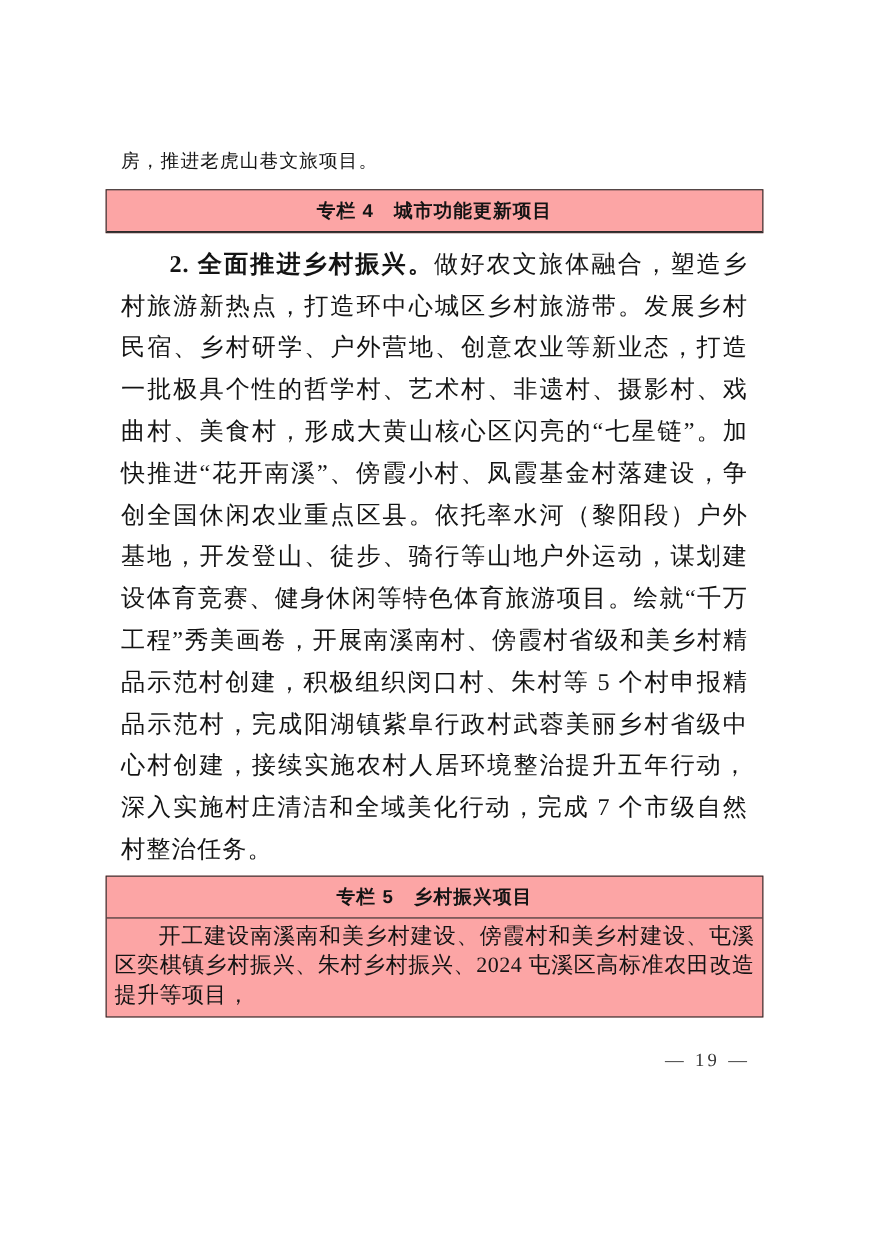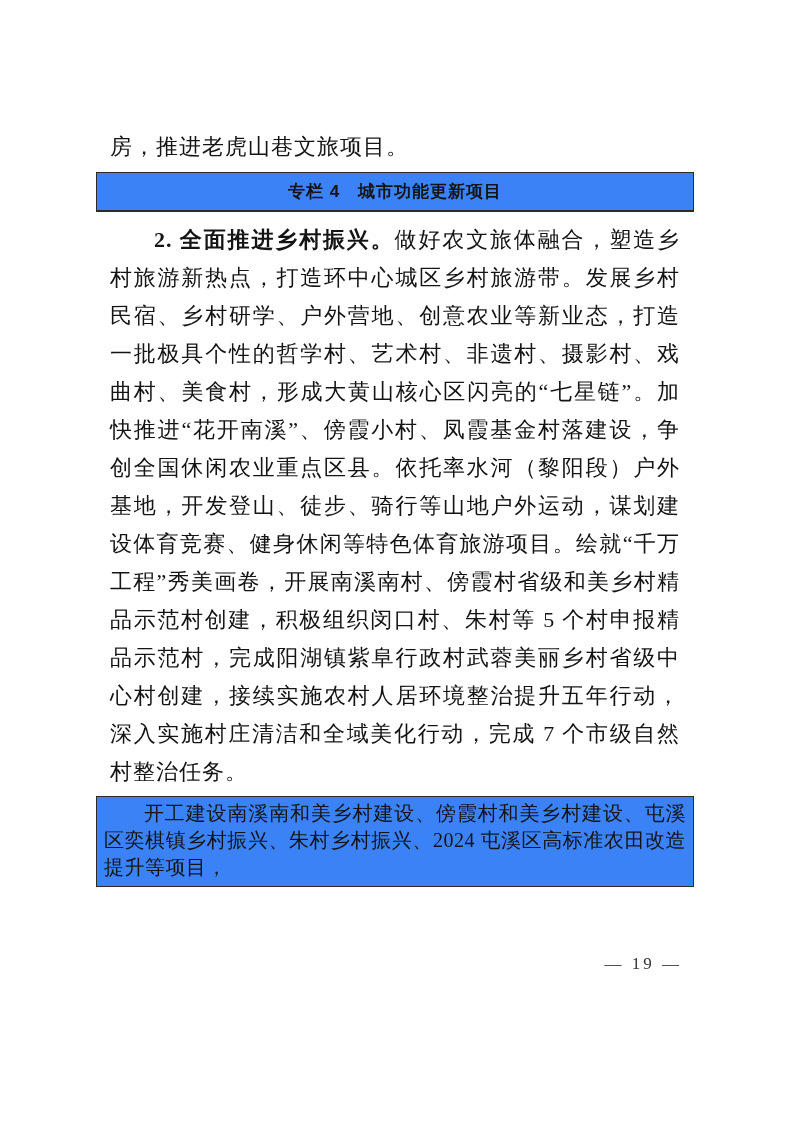--- a/index.html
+++ b/index.html
@@ -21,28 +21,28 @@
   }
   .content {
     position: absolute;
     left: 96px;
     top: 128px;
     width: 598px;
   }
   .continuation-line {
     margin: 0;
     padding: 0 14px;
-    font-size: 22px;
+    font-size: 17px;
     line-height: 38px;
     letter-spacing: 1px;
   }
   .column-box {
     border: 1.5px solid #2b2b2b;
     margin-top: 6px;
-    background: #3b82f6;
+    background: #fca5a5;
   }
   .column-box-title {
     border-bottom: 1.5px solid #2b2b2b;
     text-align: center;
     font-family: "Liberation Sans", sans-serif;
     font-weight: bold;
     font-size: 17px;
     line-height: 17px;
     padding: 10px 0;
     letter-spacing: 1px;
@@ -88,19 +88,20 @@
 
     <p class="continuation-line">房，推进老虎山巷文旅项目。</p>
 
     <div class="column-box">
       <div class="column-box-title">专栏 4　城市功能更新项目</div>
     </div>
 
     <p class="main-paragraph"><span class="lead">2. 全面推进乡村振兴。</span><span>做好农文旅体融合，塑造乡村旅游新热点，打造环中心城区乡村旅游带。发展乡村民宿、乡村研学、户外营地、创意农业等新业态，打造一批极具个性的哲学村、艺术村、非遗村、摄影村、戏曲村、美食村，形成大黄山核心区闪亮的“七星链”。加快推进“花开南溪”、傍霞小村、凤霞基金村落建设，争创全国休闲农业重点区县。依托率水河（黎阳段）户外基地，开发登山、徒步、骑行等山地户外运动，谋划建设体育竞赛、健身休闲等特色体育旅游项目。绘就“千万工程”秀美画卷，开展南溪南村、傍霞村省级和美乡村精品示范村创建，积极组织闵口村、朱村等 5 个村申报精品示范村，完成阳湖镇紫阜行政村武蓉美丽乡村省级中心村创建，接续实施农村人居环境整治提升五年行动，深入实施村庄清洁和全域美化行动，完成 7 个市级自然村整治任务。</span></p>
 
     <div class="column-box box-rural">
+      <div class="column-box-title">专栏 5　乡村振兴项目</div>
       <div class="column-box-body">开工建设南溪南和美乡村建设、傍霞村和美乡村建设、屯溪区奕棋镇乡村振兴、朱村乡村振兴、2024 屯溪区高标准农田改造提升等项目，</div>
     </div>
 
   </div>
 
   <div class="page-number">— 19 —</div>
 </div>
 
 </body></html>

